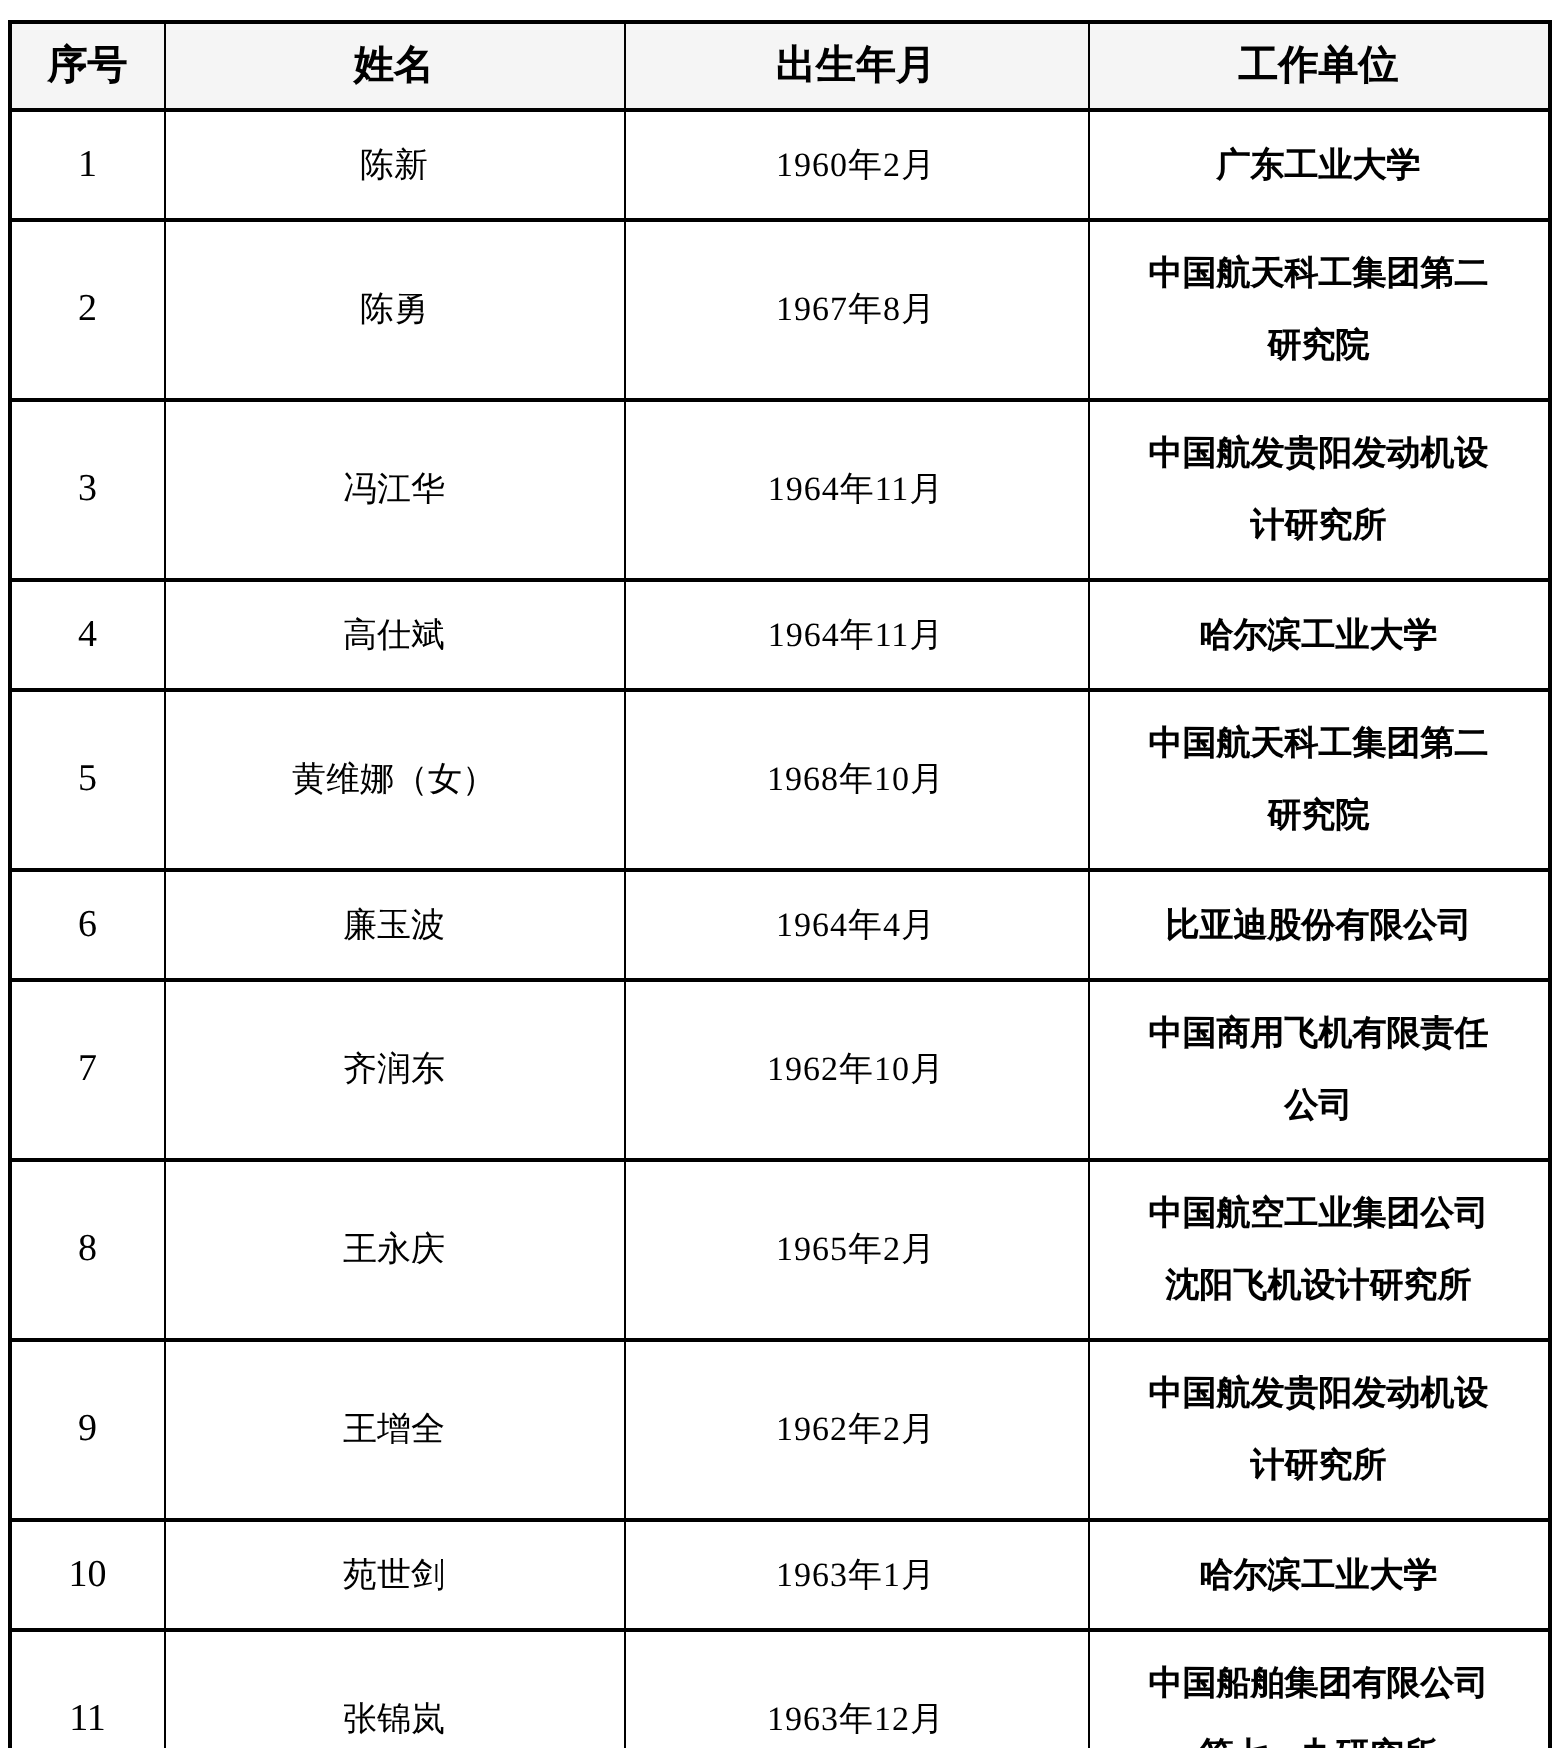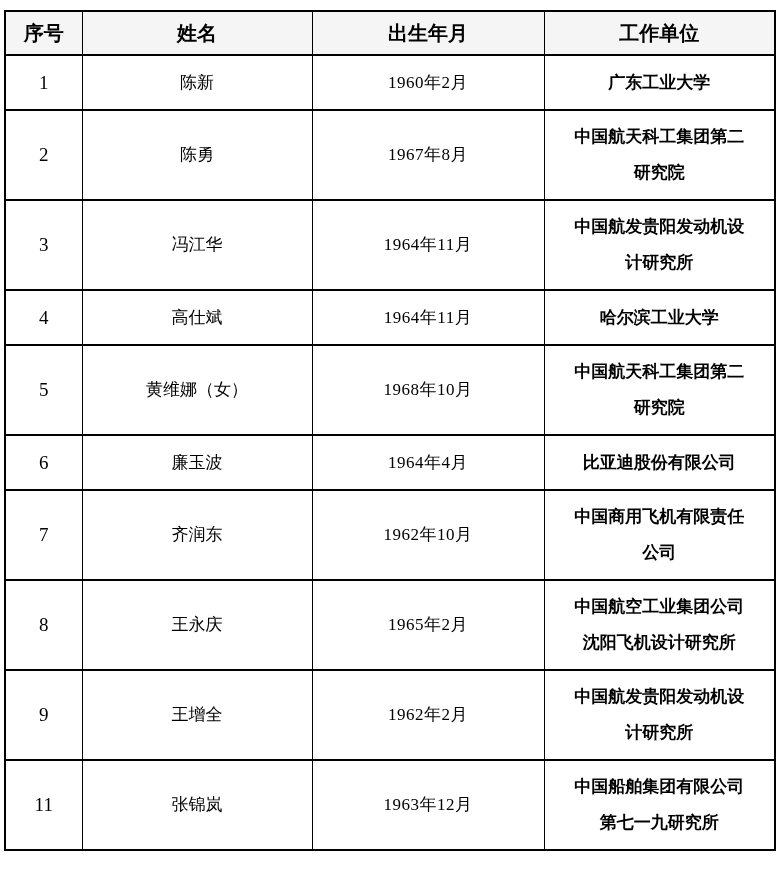--- a/index.html
+++ b/index.html
@@ -120,19 +120,25 @@
       <td class="c-birth">1965年2月</td>
       <td class="c-unit"><span class="unit-text">中国航空工业集团公司沈阳飞机设计研究所</span></td>
     </tr>
     <tr>
       <td class="c-no">9</td>
       <td class="c-name">王增全</td>
       <td class="c-birth">1962年2月</td>
       <td class="c-unit"><span class="unit-text">中国航发贵阳发动机设计研究所</span></td>
     </tr>
     <tr>
+      <td class="c-no">10</td>
+      <td class="c-name">苑世剑</td>
+      <td class="c-birth">1963年1月</td>
+      <td class="c-unit"><span class="unit-text">哈尔滨工业大学</span></td>
+    </tr>
+    <tr>
       <td class="c-no">11</td>
       <td class="c-name">张锦岚</td>
       <td class="c-birth">1963年12月</td>
       <td class="c-unit"><span class="unit-text">中国船舶集团有限公司第七一九研究所</span></td>
     </tr>
   </tbody>
 </table>
 
 </body></html>

